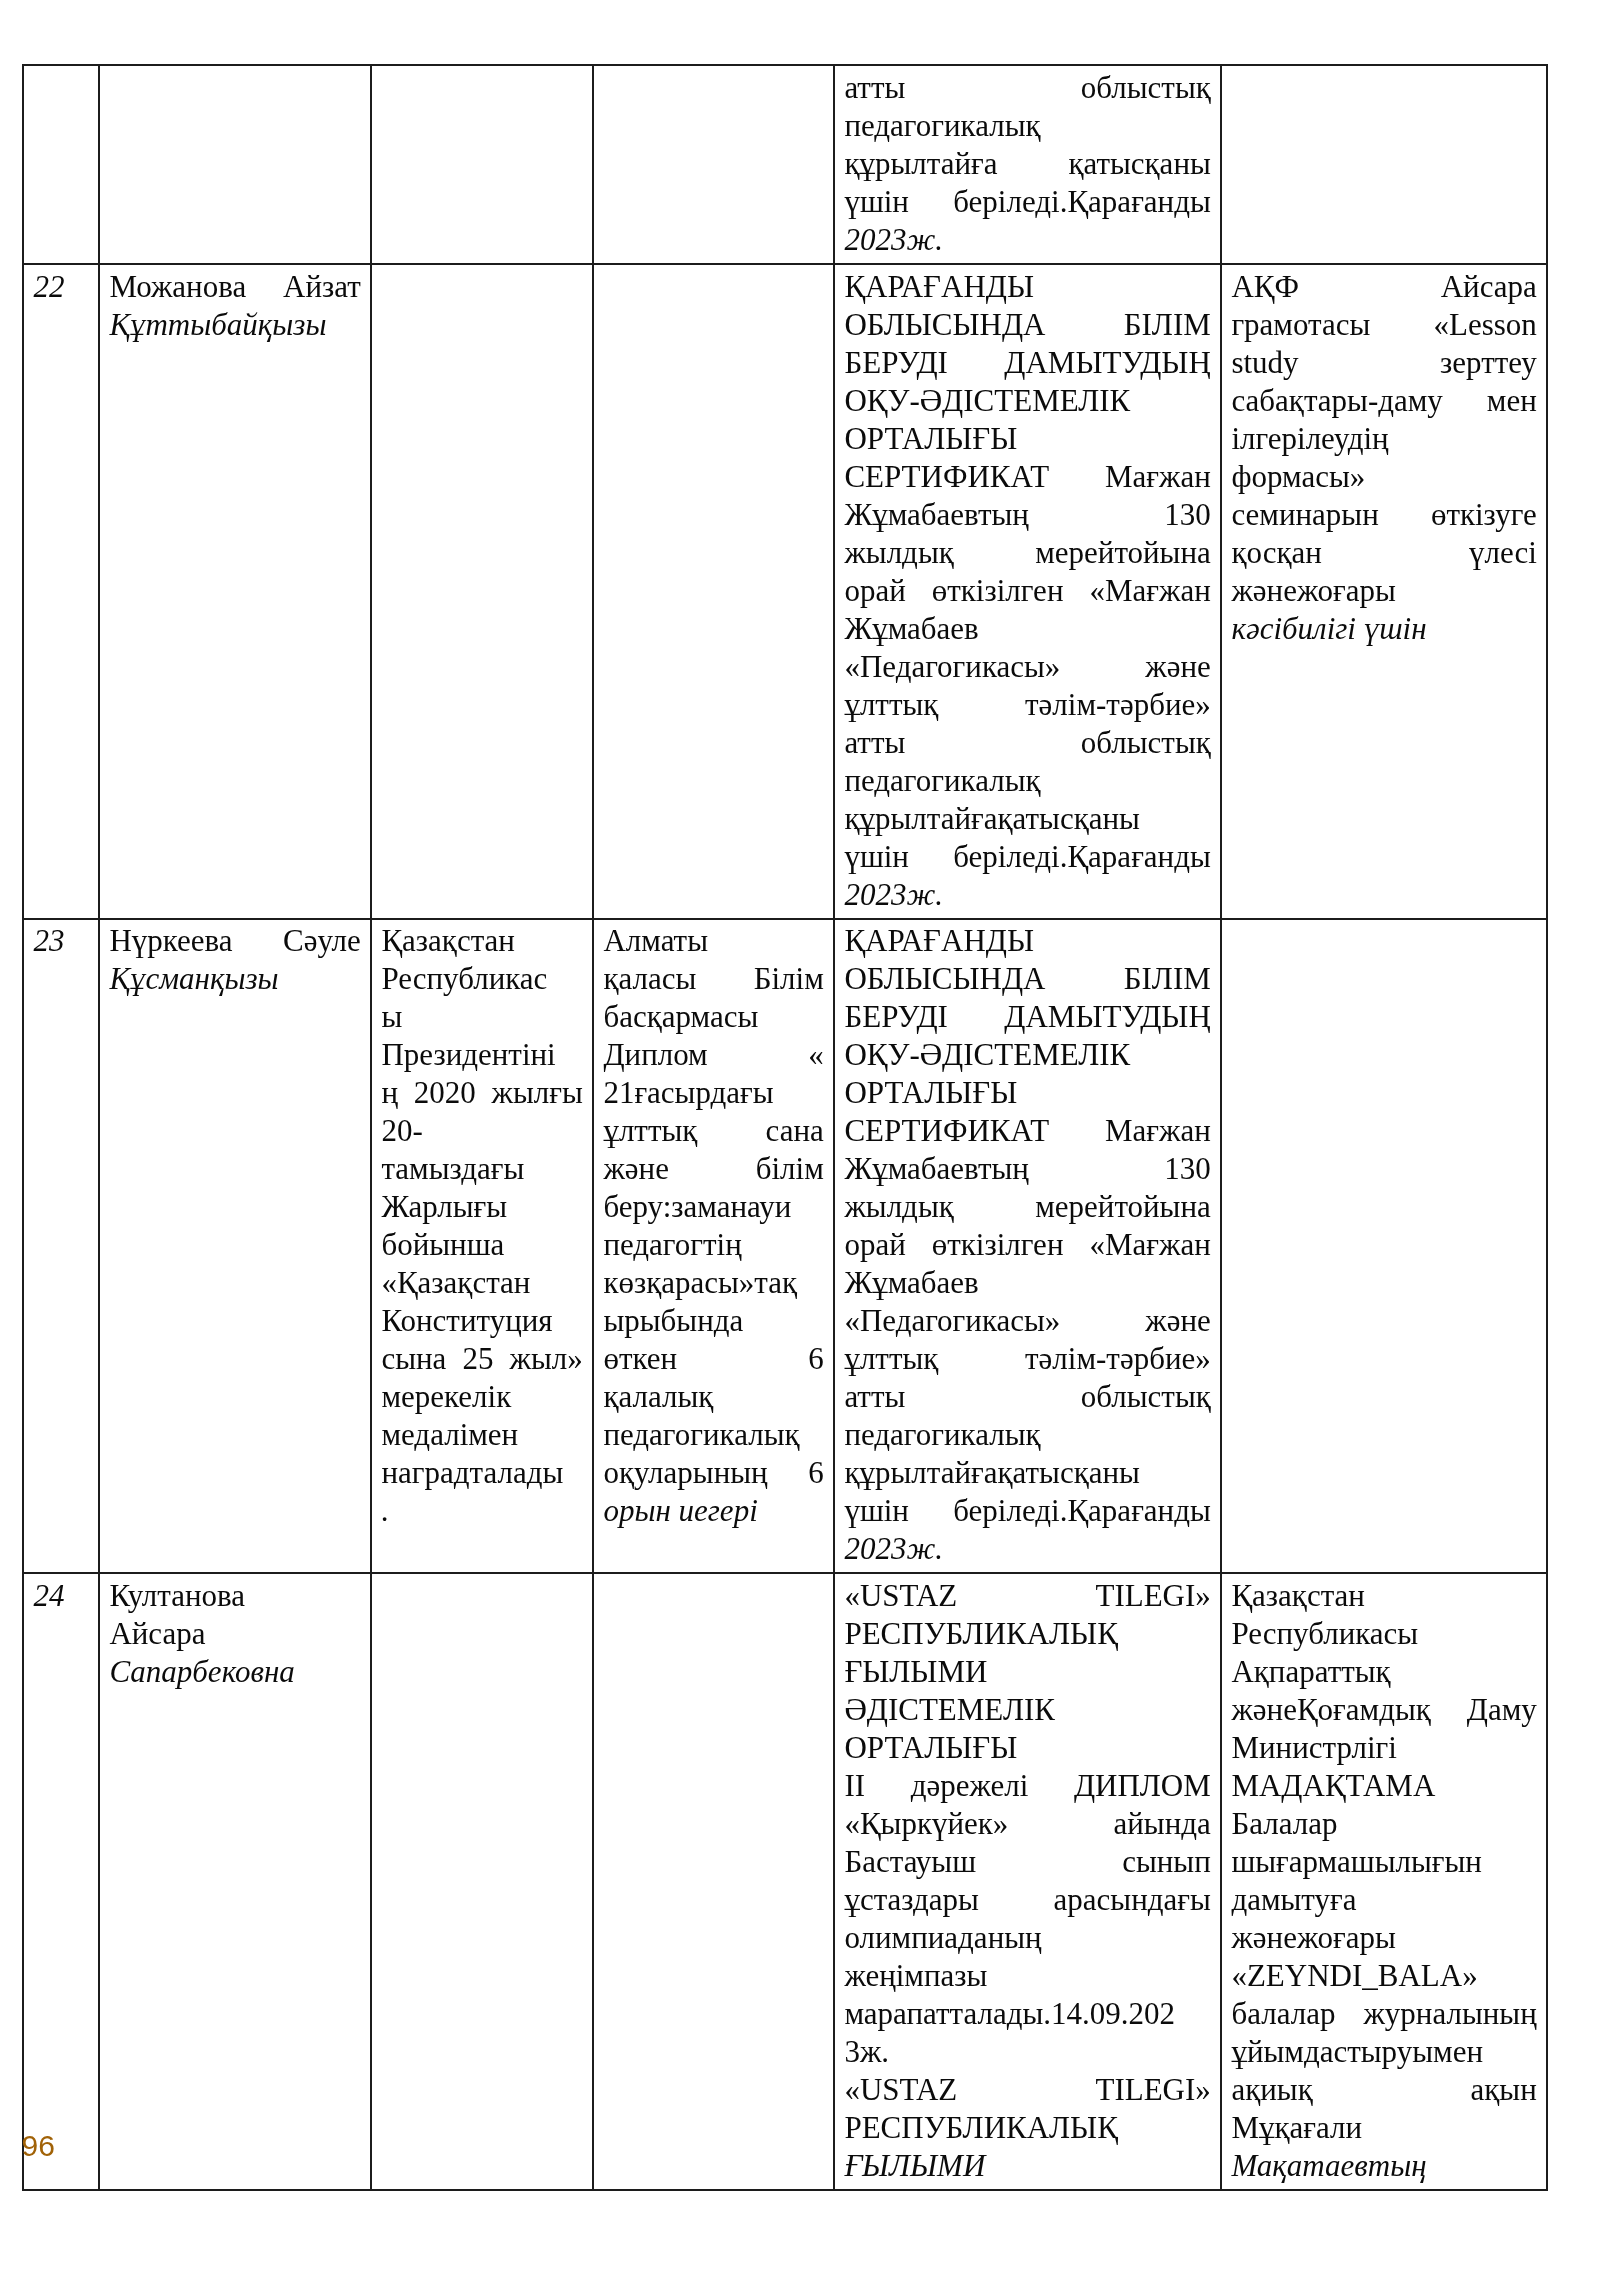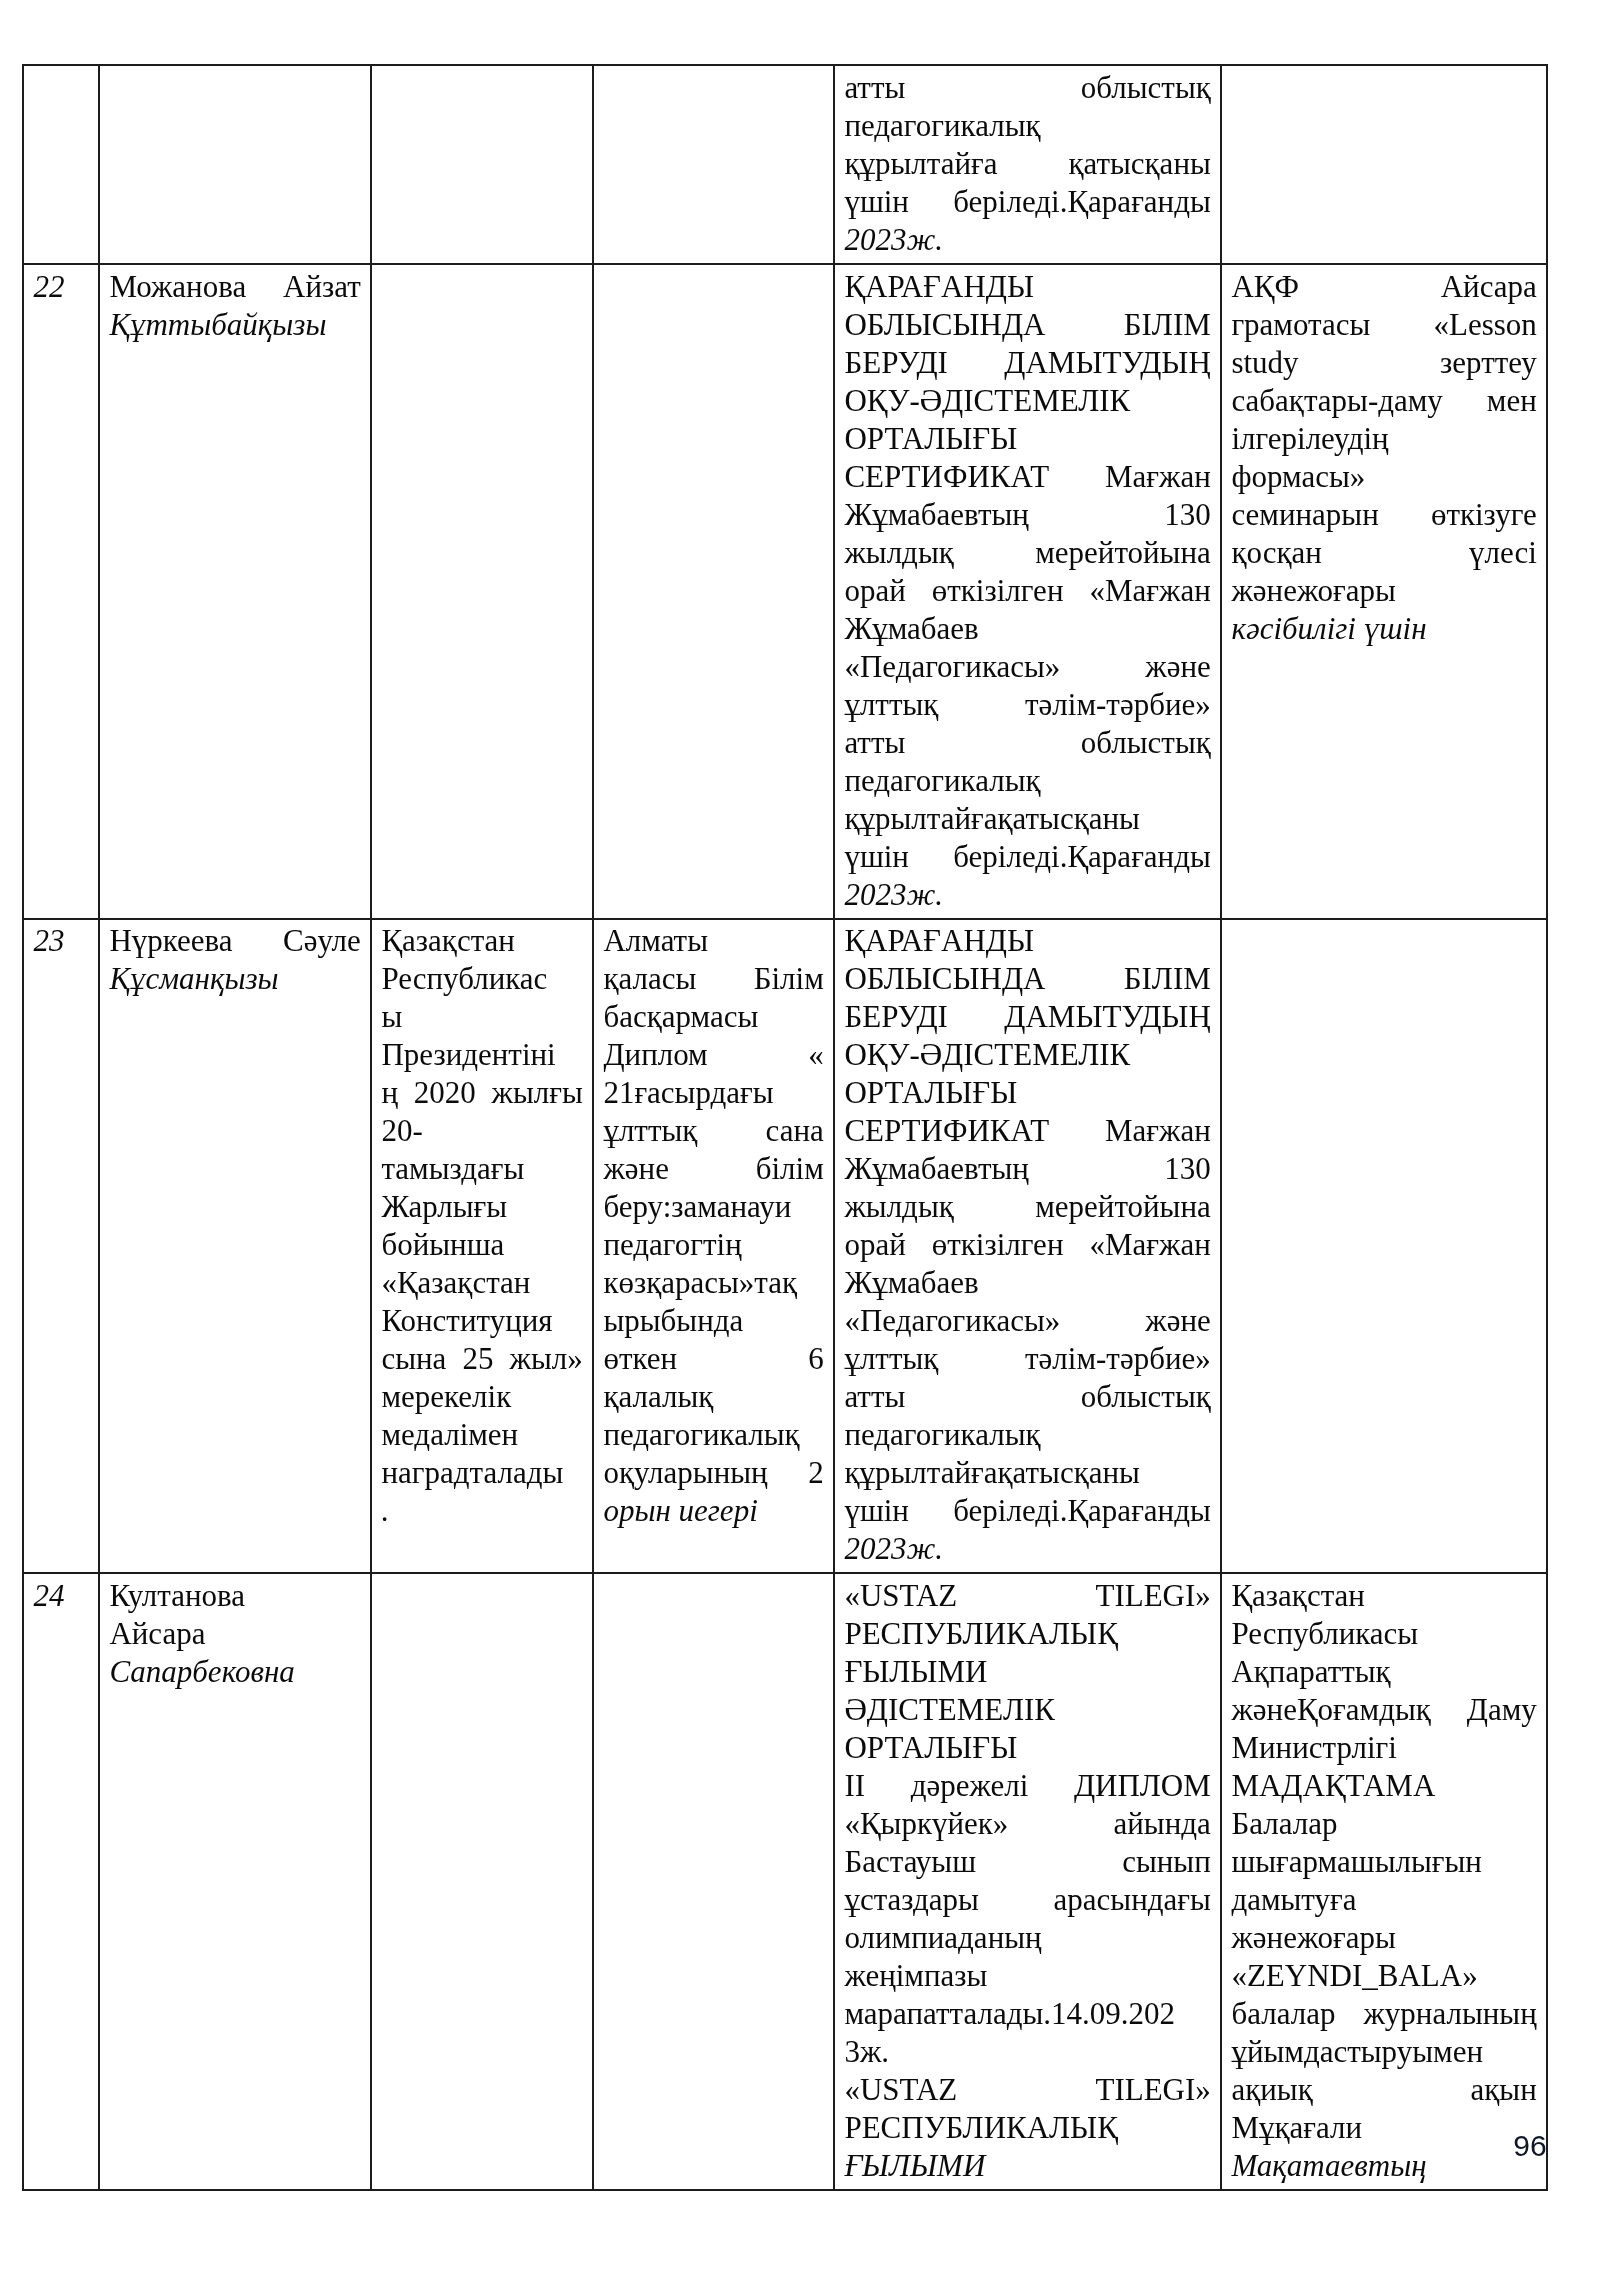--- a/index.html
+++ b/index.html
@@ -38,24 +38,24 @@
   }
   .line.last {
     text-align-last: left;
     font-style: italic;
   }
   .page-number {
     position: absolute;
     left: 21.6px;
     top: 2129px;
     width: 1525px;
-    text-align: right;
+    text-align: left;
     font-family: "Liberation Sans", sans-serif;
     font-size: 30px;
-    color: #0f172a;
+    color: #a16207;
   }
 </style>
 </head>
 <body>
 
 <div class="page">
   <table class="awards-table">
     <colgroup>
       <col style="width:76px">
       <col style="width:272px">
@@ -155,21 +155,21 @@
             <div class="line">21ғасырдағы</div>
             <div class="line">ұлттық сана</div>
             <div class="line">және білім</div>
             <div class="line">беру:заманауи</div>
             <div class="line">педагогтің</div>
             <div class="line">көзқарасы»тақ</div>
             <div class="line">ырыбында</div>
             <div class="line">өткен 6</div>
             <div class="line">қалалық</div>
             <div class="line">педагогикалық</div>
-            <div class="line">оқуларының 2</div>
+            <div class="line">оқуларының 6</div>
             <div class="line last">орын иегері</div>
           </td>
           <td>
             <div class="line">ҚАРАҒАНДЫ</div>
             <div class="line">ОБЛЫСЫНДА БІЛІМ</div>
             <div class="line">БЕРУДІ ДАМЫТУДЫҢ</div>
             <div class="line">ОҚУ-ӘДІСТЕМЕЛІК</div>
             <div class="line">ОРТАЛЫҒЫ</div>
             <div class="line">СЕРТИФИКАТ Мағжан</div>
             <div class="line">Жұмабаевтың 130</div>

